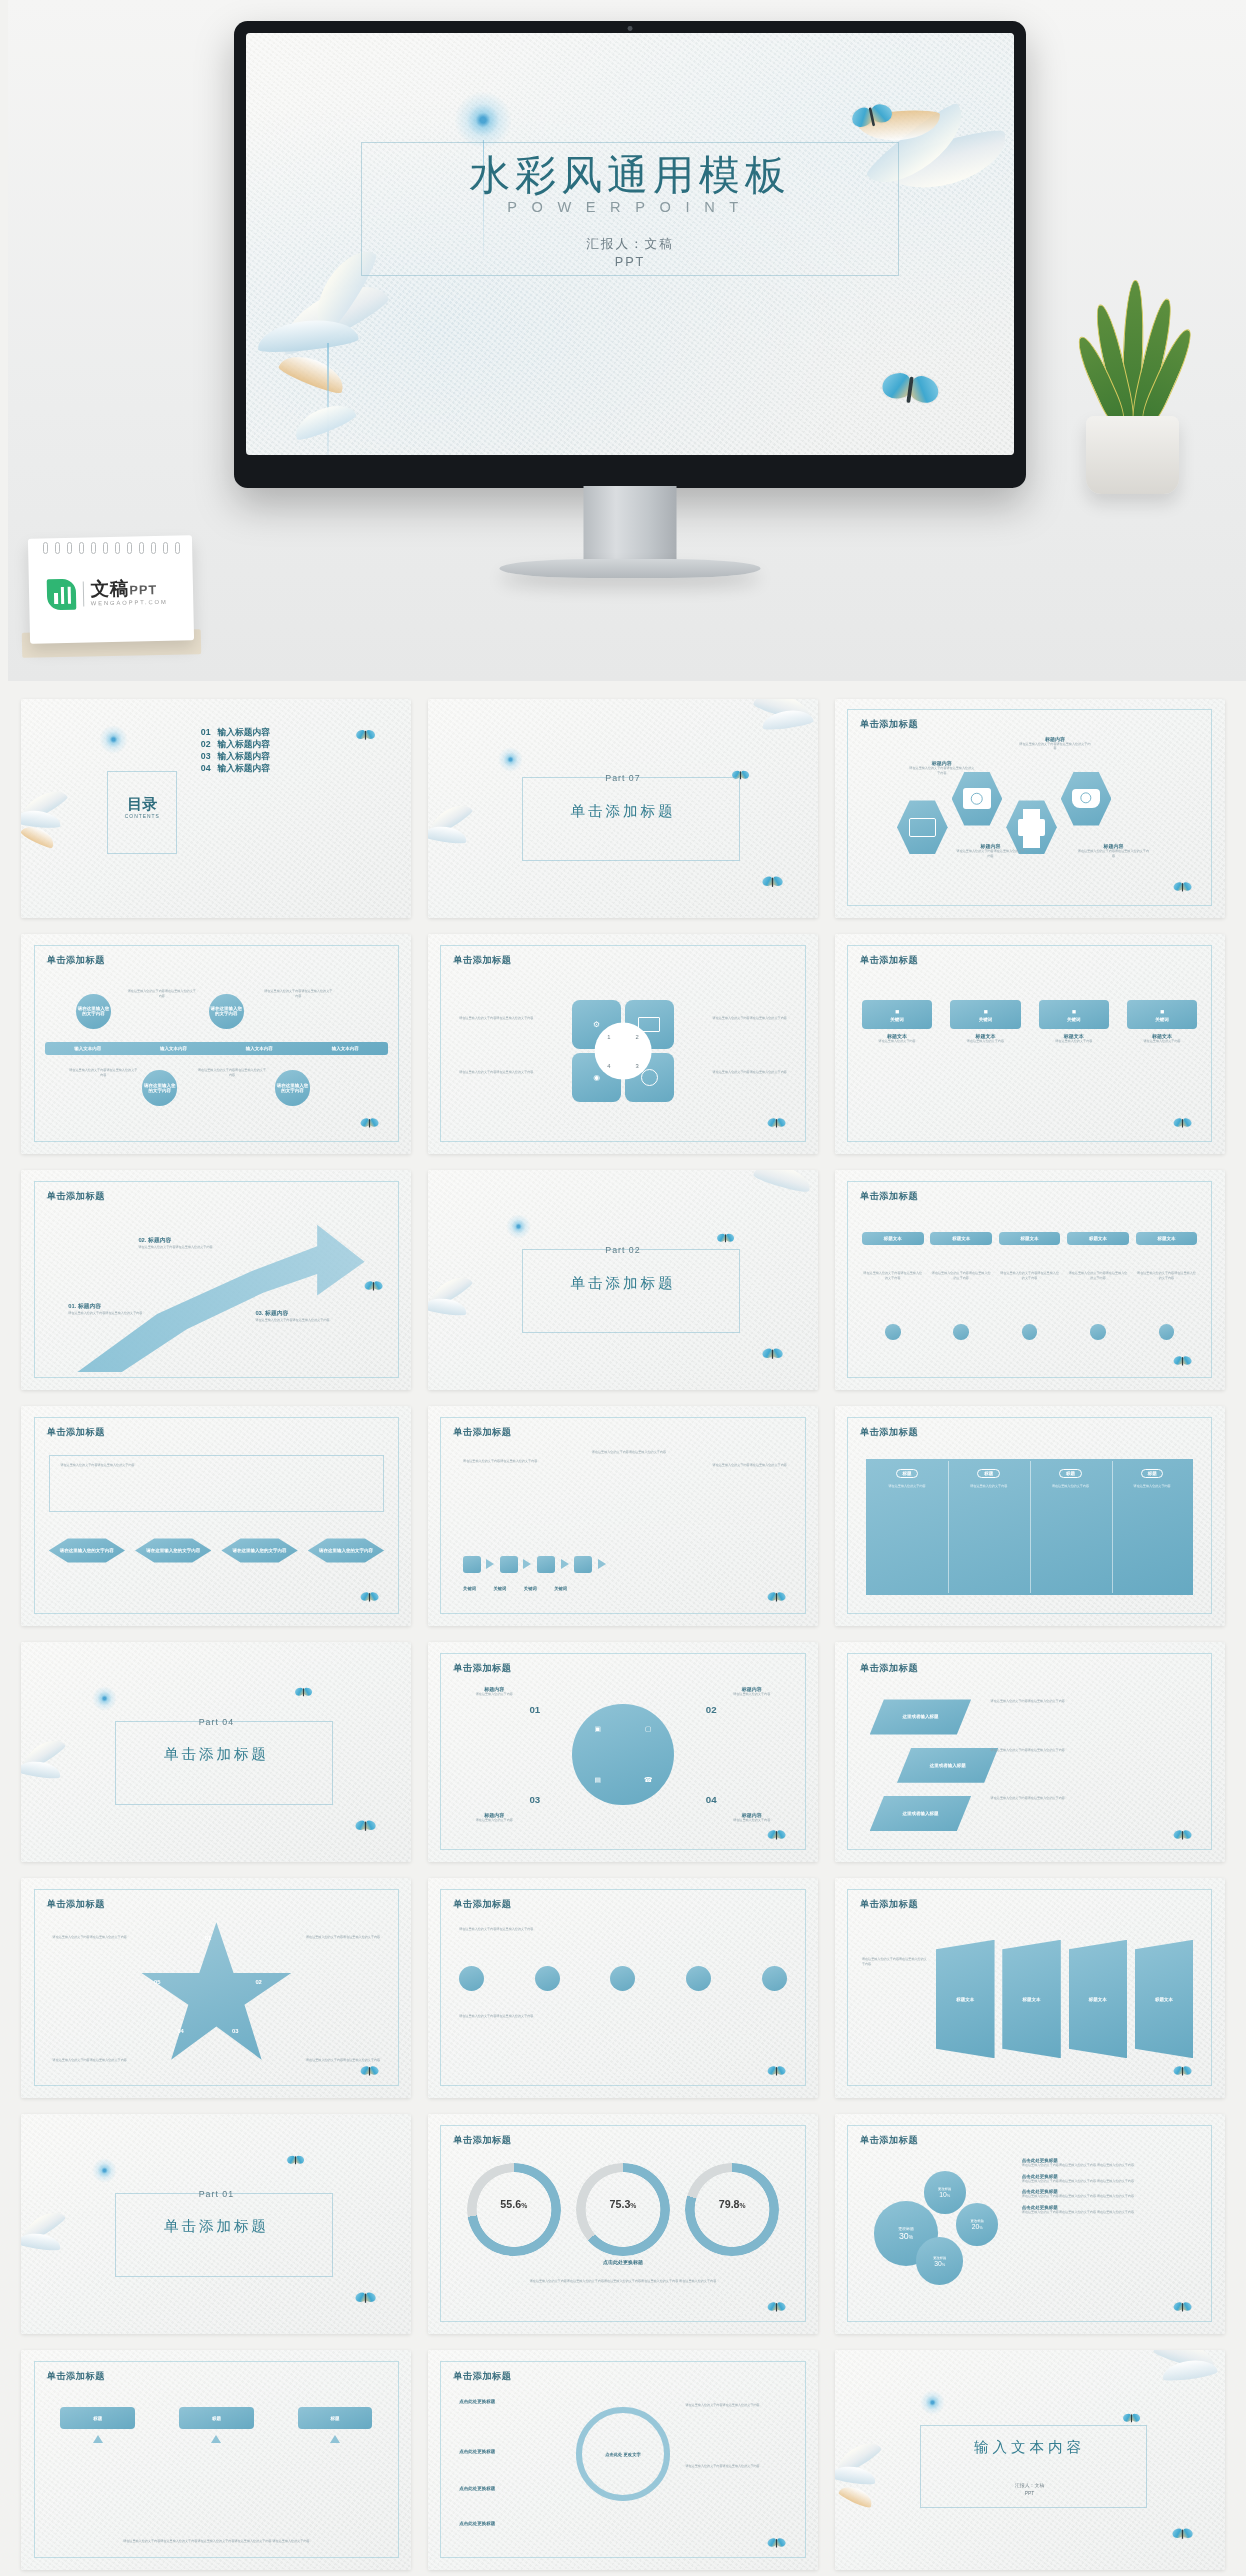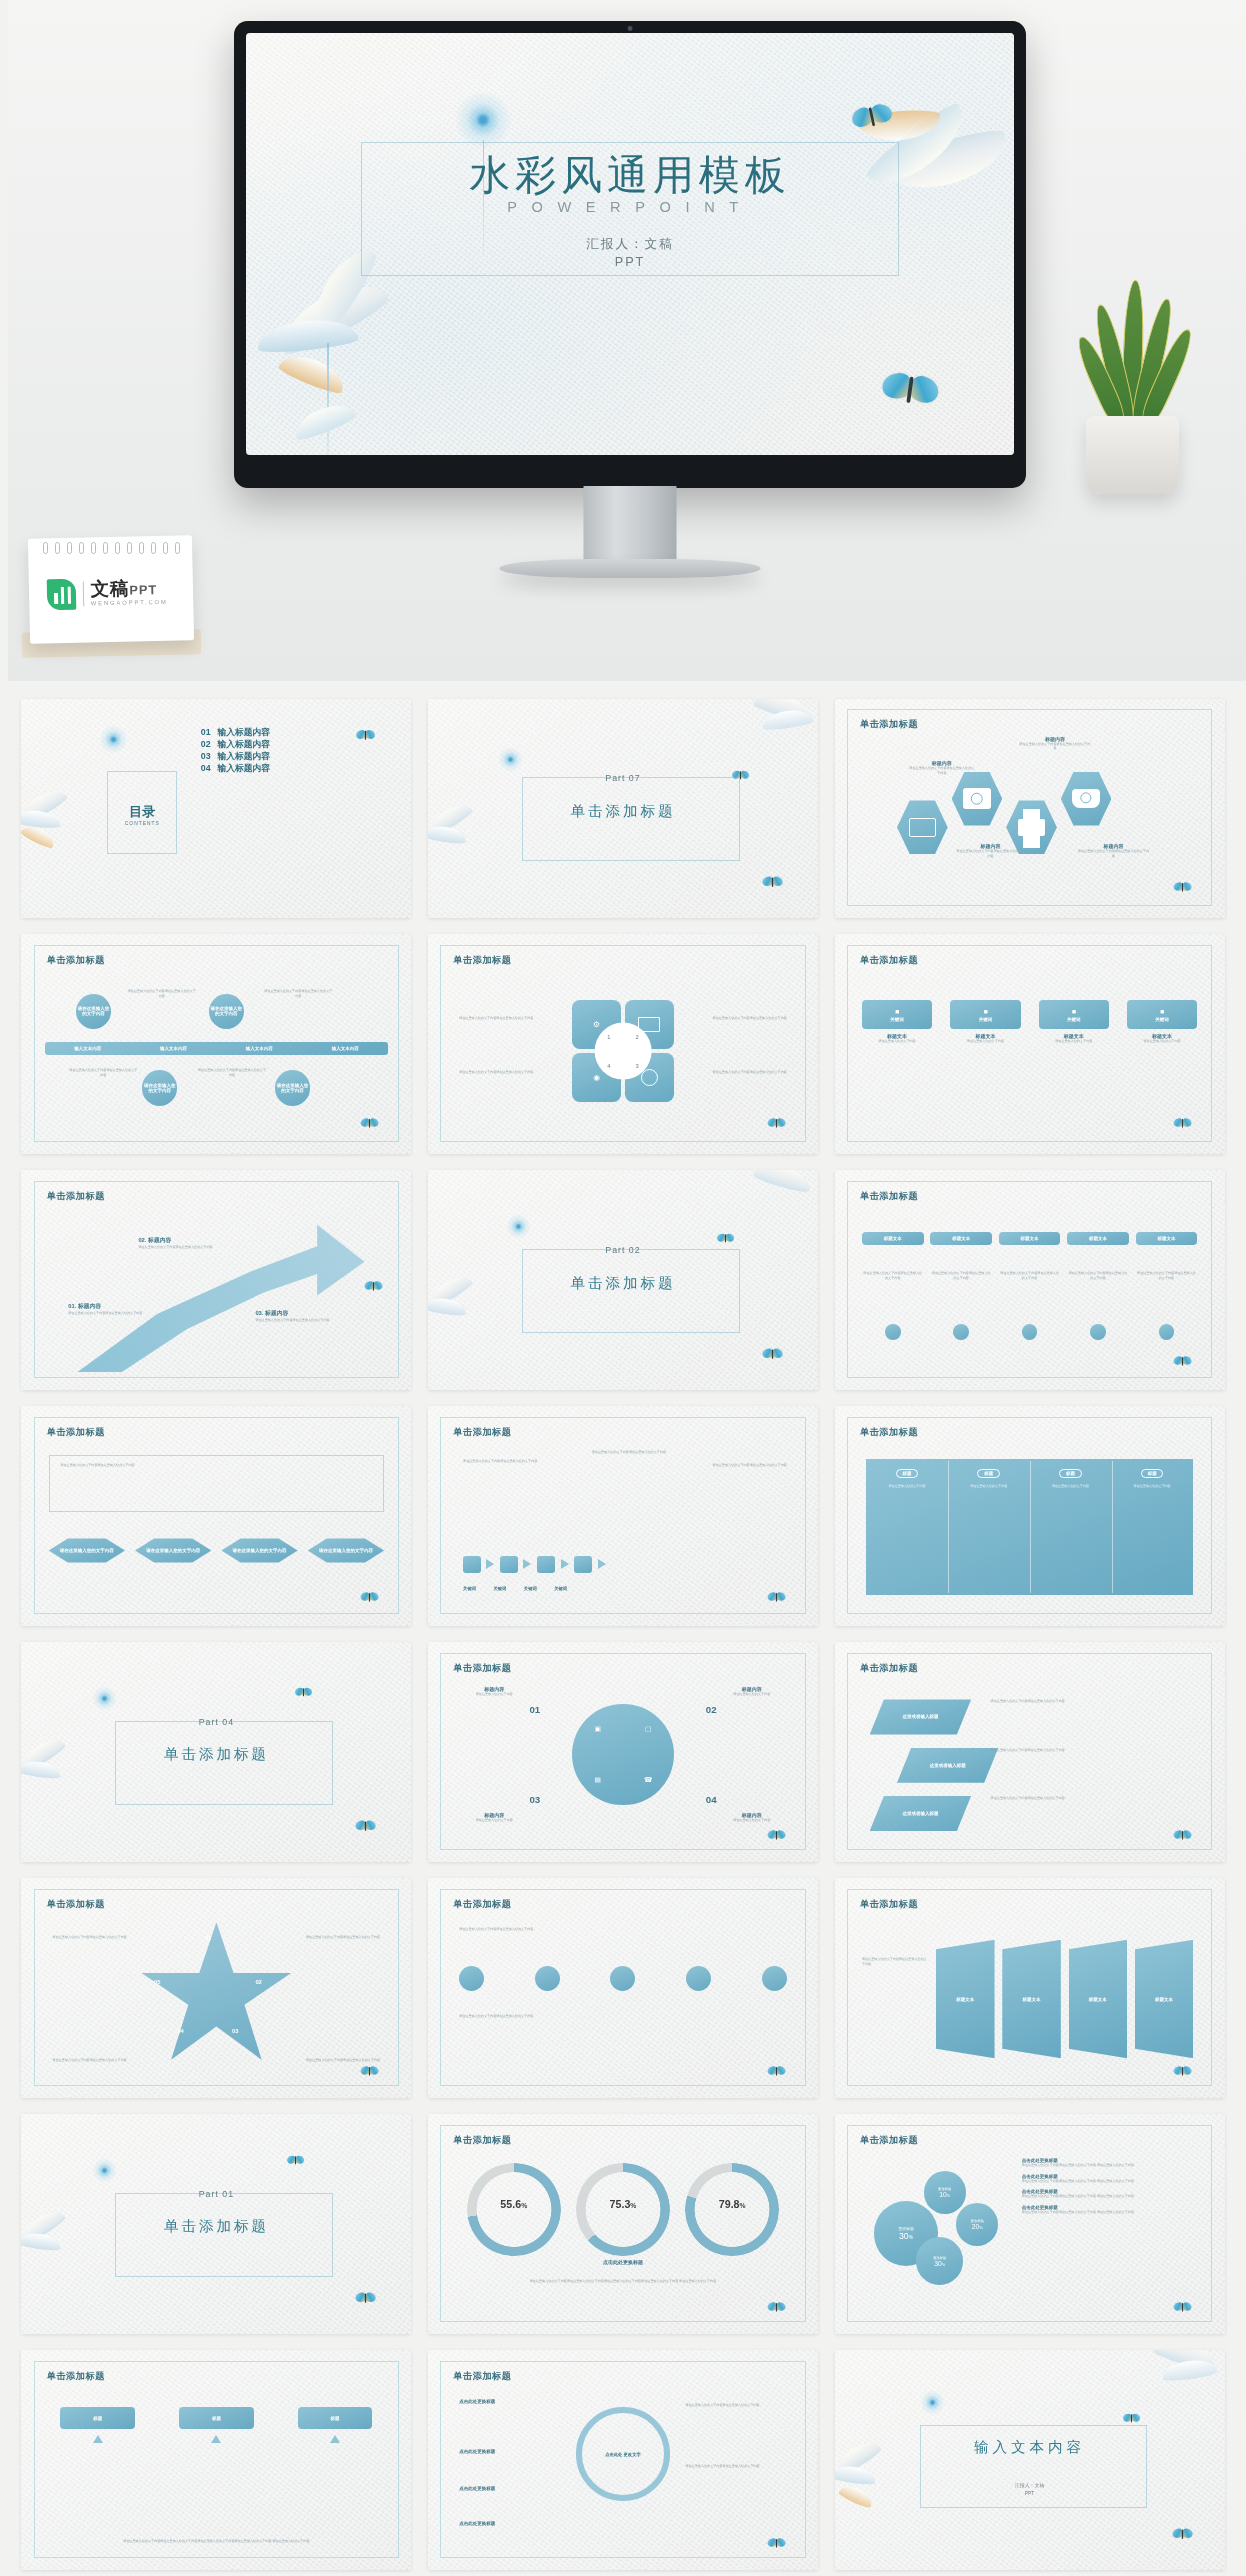--- a/index.html
+++ b/index.html
@@ -206,21 +206,21 @@
       <div class="bloom" style="left:0;top:25px;width:47px;height:15.6px;transform:rotate(6deg);background:linear-gradient(180deg,#fff,#cde0ea);"></div>
       <div class="bloom" style="left:7.8px;top:43px;width:35px;height:13.6px;transform:rotate(26deg);background:linear-gradient(180deg,#fff,#e6bd80);opacity:.8;"></div>
     </div>
     <div class="bfly" style="right:6%;top:10%;transform:scale(.42);">
       <span class="w wl"></span>
         <span class="w wr"></span>
         <span class="bd"></span>
       </div>
     <div class="deco-frame" style="left:22%;top:33%;width:18%;height:38%;"></div>
     <div style="position:absolute;left:23%;top:44%;width:16%;text-align:center;">
-      <div style="font-size:13px;font-weight:700;color:#2f6d7e;margin-top:8px;">目录</div>
+      <div style="font-size:15px;font-weight:700;color:#2f6d7e;">目录</div>
       <div style="font-size:4.9px;letter-spacing:1px;color:#4c7a88;">CONTENTS</div>
     </div>
     <div style="position:absolute;left:46%;top:13%;display:flex;flex-direction:column;gap:8.5%;">
       <div style="display:flex;gap:6.8px;align-items:baseline;">
         <span style="font-size:8.8px;font-weight:700;color:#2f6d7e;">01</span>
         <span style="font-size:8.8px;font-weight:700;color:#2f6d7e;">输入标题内容</span>
         </div>
       <div style="display:flex;gap:6.8px;align-items:baseline;">
         <span style="font-size:8.8px;font-weight:700;color:#2f6d7e;">02</span>
         <span style="font-size:8.8px;font-weight:700;color:#2f6d7e;">输入标题内容</span>

